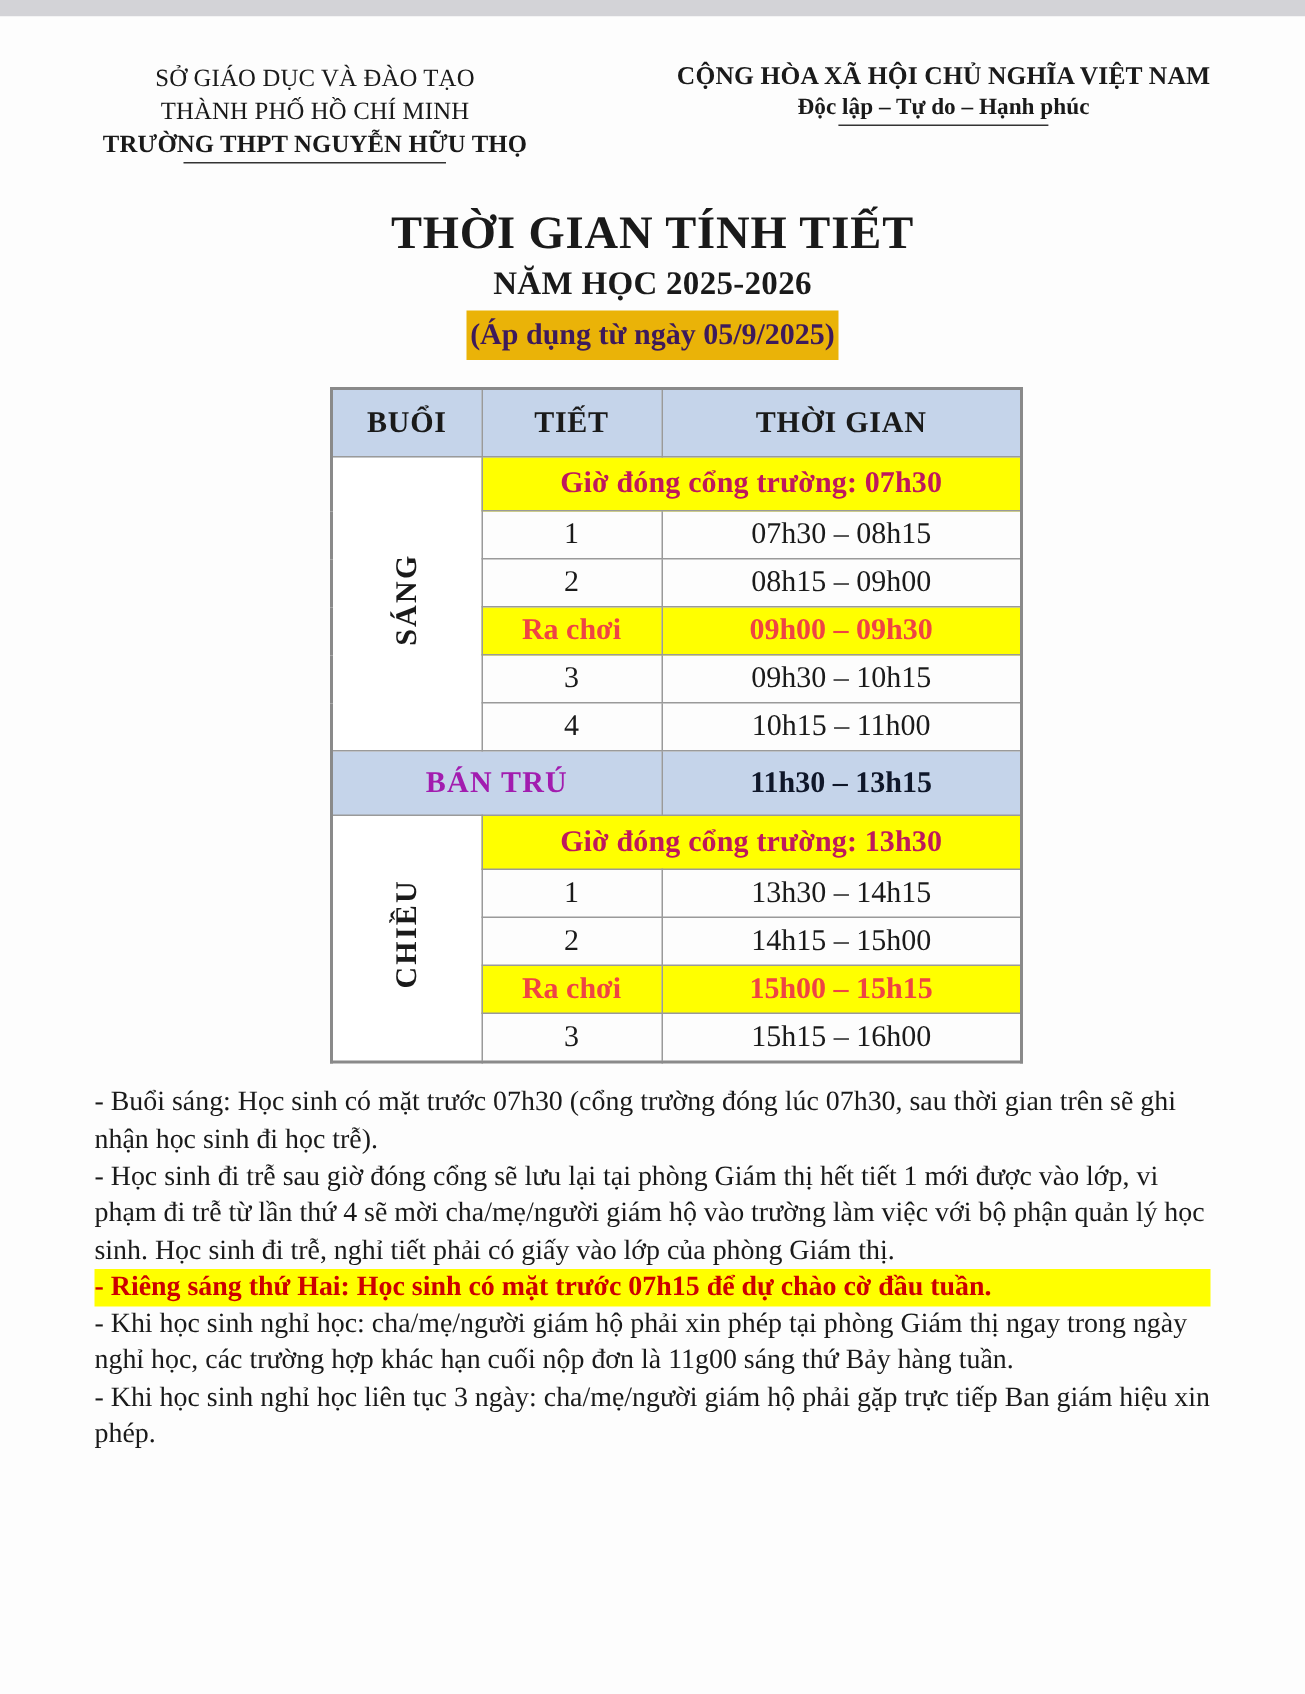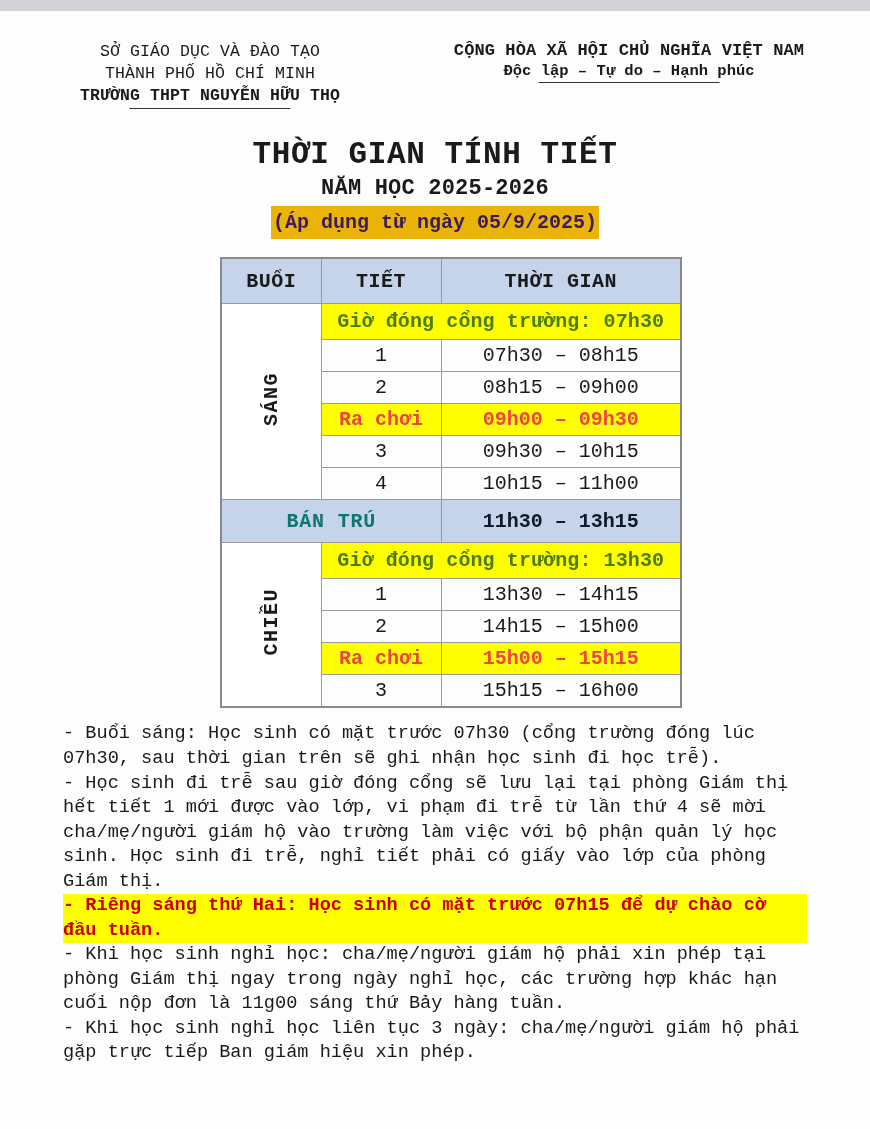--- a/index.html
+++ b/index.html
@@ -21,21 +21,20 @@
     width: 870px;
     height: 11px;
     background: #d3d3d7;
   }
   .page {
     position: absolute;
     top: 11px; left: 0;
     width: 870px;
     height: 1118px;
     background: #fdfdfd;
-    font-family: Liberation Mono, monospace;
   }
 
   
   .hdr {
     display: flex;
     padding: 30px 0 0 0;
   }
   .hdr-left {
     width: 400px;
     text-align: center;
@@ -150,21 +149,21 @@
 
   .hd-cell {
     background: #c5d4ea;
     font-weight: bold;
     font-size: 21px;
     height: 44px !important;
     letter-spacing: 0.5px;
   }
   .gate-cell {
     background: #ffff00;
-    color: #4d7c0f;
+    color: #be185d;
     font-weight: bold;
     font-size: 20.5px;
     height: 35px !important;
     letter-spacing: 0.1px;
   }
   .session-cell {
     background: #ffffff;
     font-weight: bold;
     font-size: 21px;
     letter-spacing: 1.5px;
@@ -176,21 +175,21 @@
     white-space: nowrap;
   }
   .break-cell {
     background: #ffff00;
     color: #ef4444;
     font-weight: bold;
     font-size: 19.5px;
   }
   .banner-cell {
     background: #c5d4ea;
-    color: #0f766e;
+    color: #a21caf;
     font-weight: bold;
     font-size: 21.5px;
     height: 42px !important;
     letter-spacing: 0.8px;
   }
   .banner-time {
     background: #c5d4ea;
     color: #0f172a;
     font-weight: bold;
     font-size: 21px;

